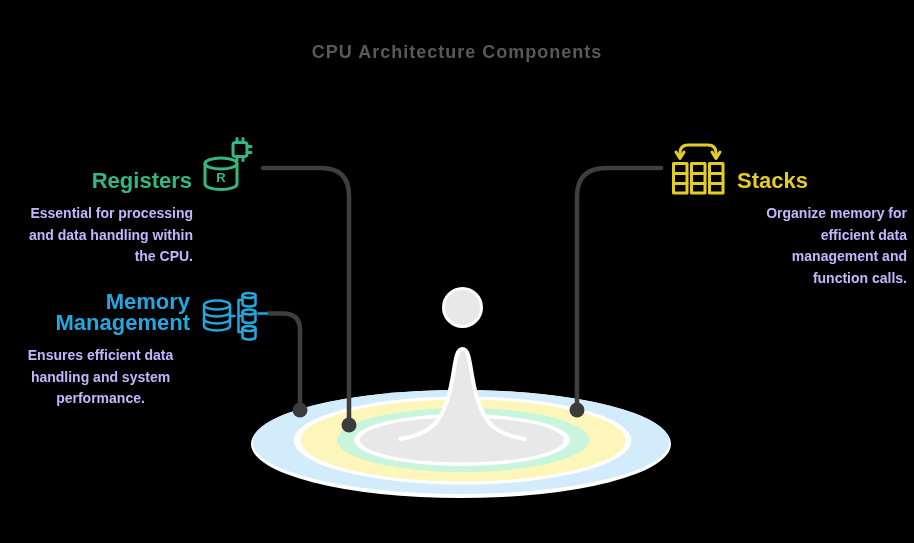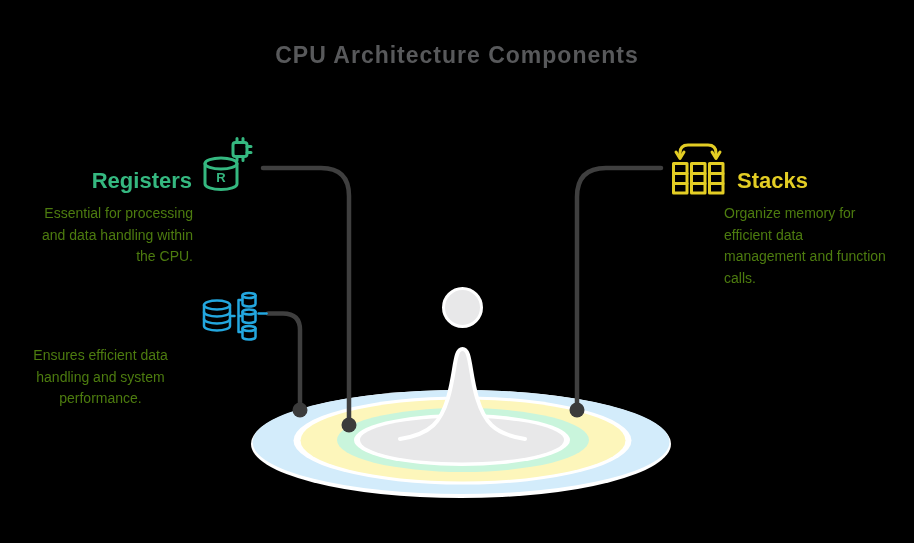--- a/index.html
+++ b/index.html
@@ -2,32 +2,32 @@
 <html><head>
 <meta charset="utf-8">
 <style>
   html,body{margin:0;padding:0;background:#000;}
   .stage{
     position:relative;width:914px;height:543px;background:#000;overflow:hidden;
     font-family:"Liberation Sans",sans-serif;
   }
   .title{
     position:absolute;top:42px;left:0;right:0;text-align:center;
-    font-size:23px;font-weight:bold;letter-spacing:1px;color:#58595b;margin:0;
+    font-size:18px;font-weight:bold;letter-spacing:1px;color:#58595b;margin:0;
   }
   .node-label{position:absolute;font-weight:bold;font-size:22px;line-height:21px;}
   .node-desc{
-    position:absolute;font-size:14px;font-weight:normal;line-height:21.5px;color:#4d7c0f;
+    position:absolute;font-size:14px;font-weight:bold;line-height:21.5px;color:#c4b5fd;
   }
   .reg-label{right:722px;top:170px;width:220px;text-align:right;color:#35b880;}
   .reg-desc{right:721px;top:203px;width:166px;text-align:right;}
   .mem-label{right:724px;top:291px;width:150px;text-align:right;color:#23a7df;}
   .mem-desc{right:721px;top:345px;width:185px;text-align:center;}
   .stk-label{left:737px;top:170px;width:220px;text-align:left;color:#e3cd24;}
-  .stk-desc{left:724px;top:203px;width:162px;text-align:left;}
+  .stk-desc{left:745px;top:203px;width:162px;text-align:right;}
   .gfx{position:absolute;left:0;top:0;}
 </style>
 </head>
 <body>
 
 <div class="stage">
 
   <h1 class="title">CPU Architecture Components</h1>
 
   <svg class="gfx" width="914" height="543" viewBox="0 0 914 543">
@@ -90,18 +90,19 @@
       <path d="M673.5 173.5 H687 M673.5 183.5 H687 M691.5 173.5 H705 M691.5 183.5 H705 M709.5 173.5 H723 M709.5 183.5 H723"></path>
       <path d="M680 157 V153 Q680 145 688 145 H708 Q716 145 716 153 V157"></path>
       <path d="M676 152 L680 158.5 L684 152"></path>
       <path d="M712 152 L716 158.5 L720 152"></path>
     </g>
   </svg>
 
   <div class="node-label reg-label">Registers</div>
   <div class="node-desc reg-desc">Essential for processing and data handling within the CPU.</div>
 
+  <div class="node-label mem-label">Memory Management</div>
   <div class="node-desc mem-desc">Ensures efficient data handling and system performance.</div>
 
   <div class="node-label stk-label">Stacks</div>
   <div class="node-desc stk-desc">Organize memory for efficient data management and function calls.</div>
 
 </div>
 
 </body></html>

